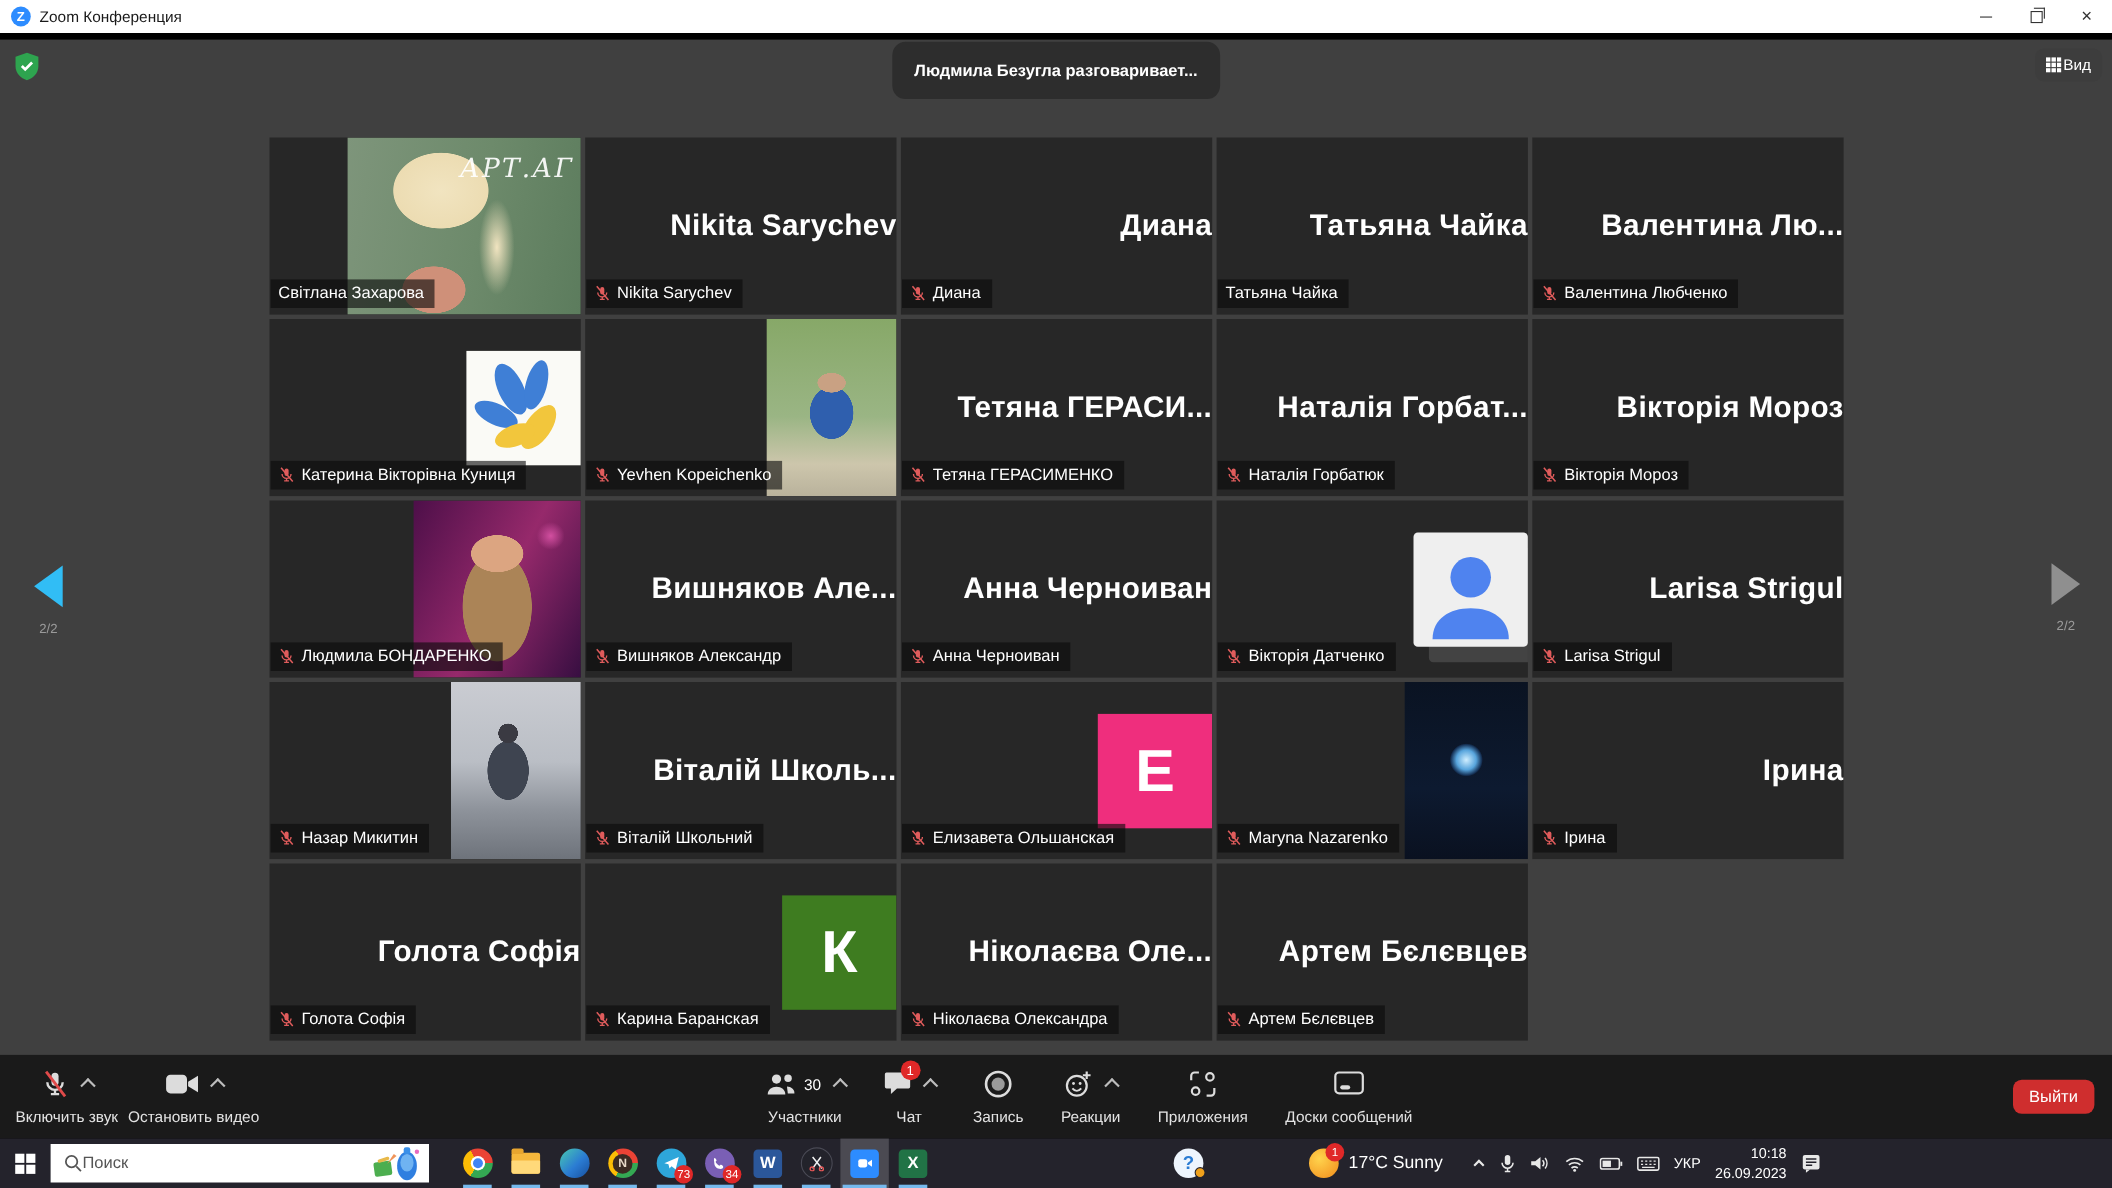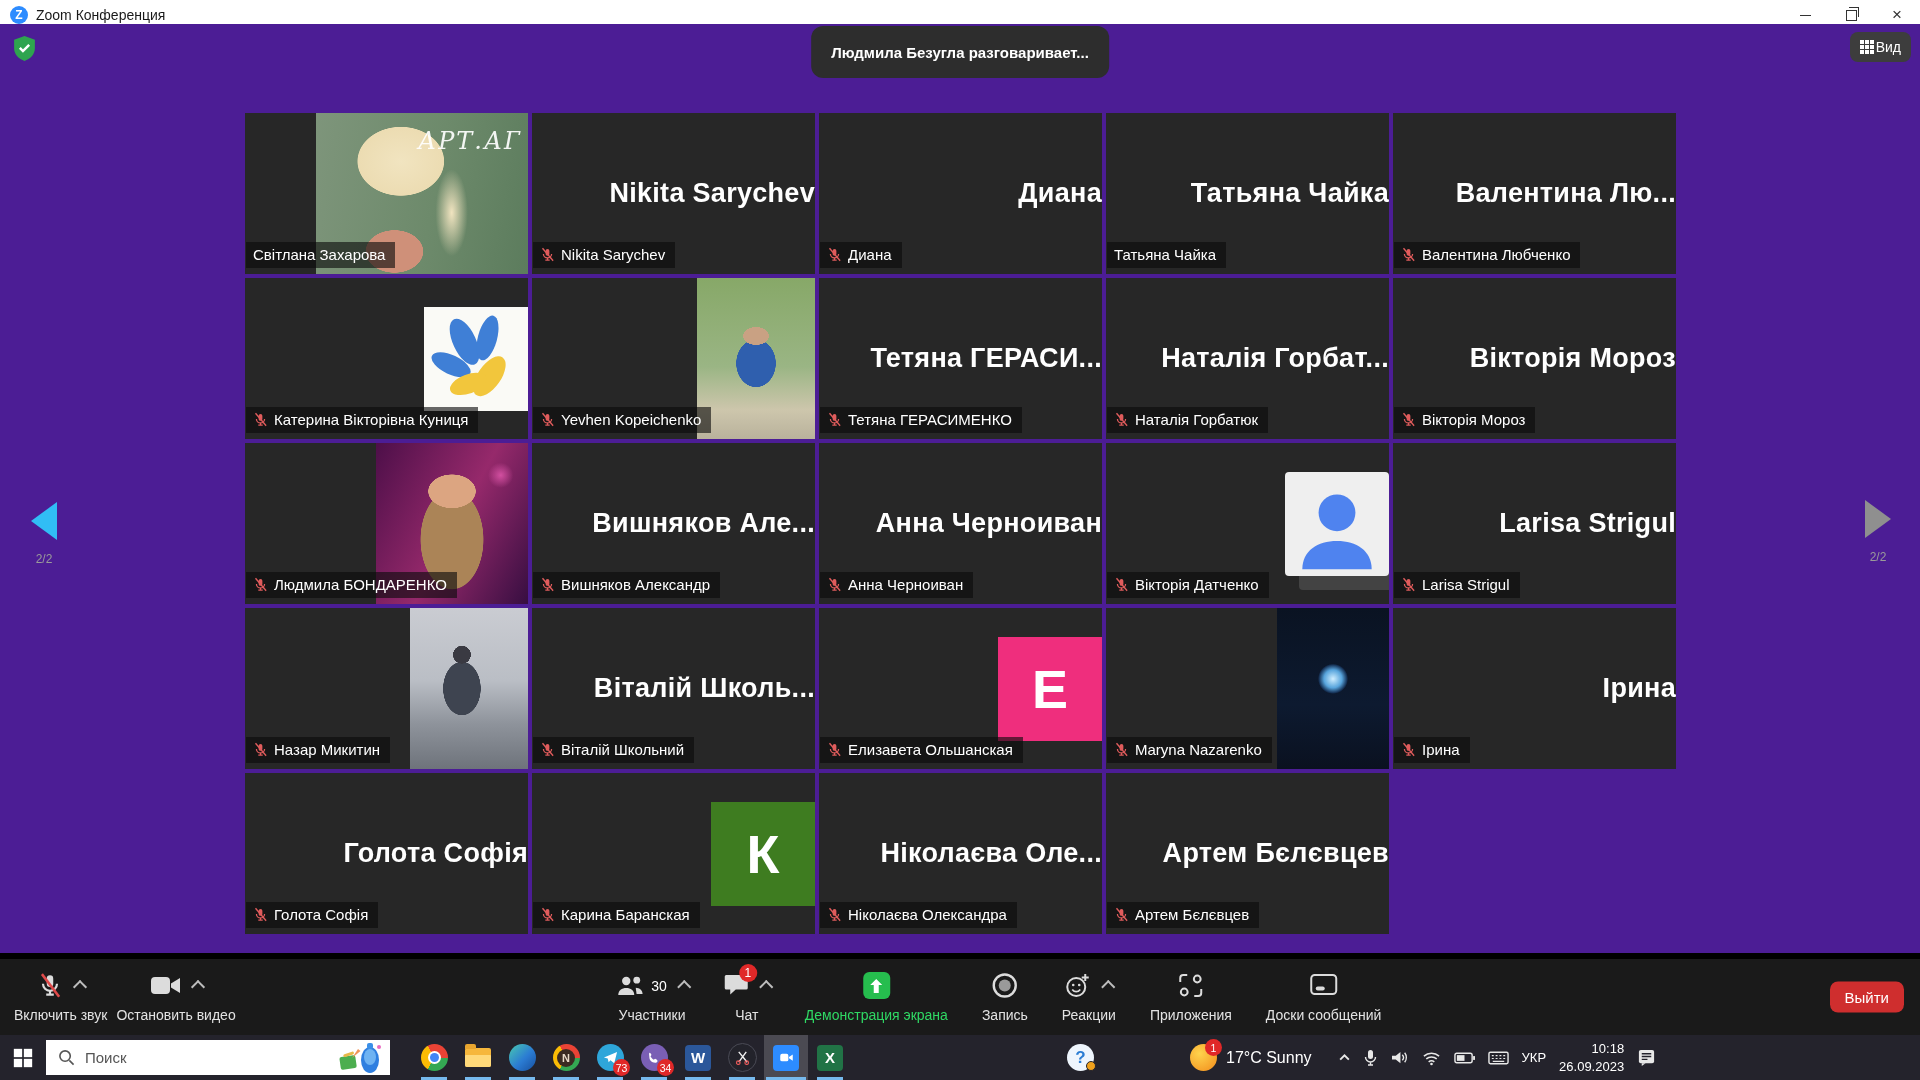--- a/index.html
+++ b/index.html
@@ -12,21 +12,21 @@
              display:flex;align-items:center;justify-content:center;color:#fff;font-size:12px;font-weight:bold;}
   .win-title{font-size:14px;color:#1a1a1a;}
   .win-controls{margin-left:auto;display:flex;height:100%;}
   .wc{width:46px;height:100%;display:flex;align-items:center;justify-content:center;color:#333;}
   .wc-min span{display:block;width:11px;border-bottom:1.5px solid #333;}
   .wc-restore span{display:block;width:9px;height:9px;border:1.4px solid #333;position:relative;background:#fff;}
   .wc-restore span::before{content:'';position:absolute;left:2px;top:-4px;width:9px;height:9px;border:1.4px solid #333;border-left:none;border-bottom:none;}
   .wc-close{font-size:17px;}
 
   
-  .stage{position:absolute;top:24px;left:0;width:1920px;height:929px;background:#4c1d95;}
+  .stage{position:absolute;top:36px;left:0;width:1920px;height:929px;background:#404040;}
   .shield{position:absolute;left:12px;top:11px;}
   .toast{position:absolute;left:50%;transform:translateX(-50%);top:2px;height:52px;min-width:296px;
          background:#2d2d2d;border-radius:12px;display:flex;align-items:center;justify-content:center;
          color:#fff;font-weight:bold;font-size:15px;padding:0 20px;box-sizing:border-box;}
   .view-btn{position:absolute;right:9px;top:8px;height:30px;background:#3d3d3d;border-radius:8px;
             display:flex;align-items:center;gap:2px;padding:0 10px;color:#fff;font-size:14px;}
 
   .pager{position:absolute;width:60px;text-align:center;color:#9a9a9a;font-size:12px;}
   .pager-left{left:14px;top:478px;}
   .pager-right{right:12px;top:476px;}
@@ -88,21 +88,21 @@
   .count{color:#fff;font-size:14px;margin-left:6px;}
   .chat-badge{position:absolute;top:-8px;right:14px;background:#e02828;color:#fff;border-radius:9px;
               min-width:18px;height:18px;font-size:12px;display:flex;align-items:center;justify-content:center;}
   .share-sq{width:27px;height:27px;border-radius:6px;background:#26bd4e;display:flex;align-items:center;justify-content:center;}
   .leave-btn{position:absolute;right:16px;top:50%;transform:translateY(-50%);background:#cf2e2e;color:#fff;
              border:none;border-radius:8px;font-size:15px;padding:7px 15px;font-family:inherit;}
 
   
   .taskbar{position:absolute;top:1035px;left:0;width:1920px;height:45px;background:#24232c;display:flex;align-items:center;}
   .start{width:46px;height:45px;display:flex;align-items:center;justify-content:center;}
-  .search-box{width:344px;height:35px;background:#fff;display:flex;align-items:center;gap:10px;padding:0 8px 0 12px;box-sizing:border-box;}
+  .search-box{width:344px;height:35px;background:#fff;display:flex;align-items:center;padding:0 8px 0 12px;box-sizing:border-box;}
   .search-text{color:#555;font-size:15px;flex:1;}
   .tb-apps{display:flex;margin-left:22px;height:100%;}
   .tb-app{position:relative;width:44px;height:45px;display:flex;align-items:center;justify-content:center;}
   .tb-app .runbar{position:absolute;bottom:0;left:9px;width:26px;height:3px;background:#76b9ed;}
   .tb-app.active{background:rgba(255,255,255,.18);}
   .tb-app.active .runbar{left:2px;width:40px;}
   .appbadge{position:absolute;bottom:4px;right:2px;background:#e02828;color:#fff;border-radius:9px;
             min-width:17px;height:17px;font-size:10.5px;display:flex;align-items:center;justify-content:center;}
   .ball{width:27px;height:27px;border-radius:50%;display:flex;align-items:center;justify-content:center;position:relative;}
   .ball.chrome-c{background:conic-gradient(from -30deg,#ea4335 0 120deg,#34a853 120deg 240deg,#fbbc05 240deg 360deg);}
@@ -583,30 +583,20 @@
               <path d="M3 2h20a1.5 1.5 0 0 1 1.5 1.5V15a1.5 1.5 0 0 1-1.5 1.5H12.5l-5.5 5v-5H3A1.5 1.5 0 0 1 1.5 15V3.5A1.5 1.5 0 0 1 3 2z" fill="#dcdcdc"></path>
             </svg>
         </span>
         <span class="chat-badge">1</span>
         <span class="chev"></span>
       </div>
       <div class="tb-label">Чат</div>
     </div>
     <div class="tb-item">
       <div class="ico-row">
-        <span class="share-sq">
-          <svg width="14" height="16" viewBox="0 0 14 16">
-              <path d="M7 1l6 6H9.5v8h-5V7H1z" fill="#fff"></path>
-            </svg>
-        </span>
-      </div>
-      <div class="tb-label green">Демонстрация экрана</div>
-    </div>
-    <div class="tb-item">
-      <div class="ico-row">
         <span>
           <svg width="27" height="27" viewBox="0 0 27 27">
               <circle cx="13.5" cy="13.5" r="11" fill="none" stroke="#dcdcdc" stroke-width="2.4"></circle>
               <circle cx="13.5" cy="13.5" r="6" fill="#9a9a9a"></circle>
             </svg>
         </span>
       </div>
       <div class="tb-label">Запись</div>
     </div>
     <div class="tb-item">

